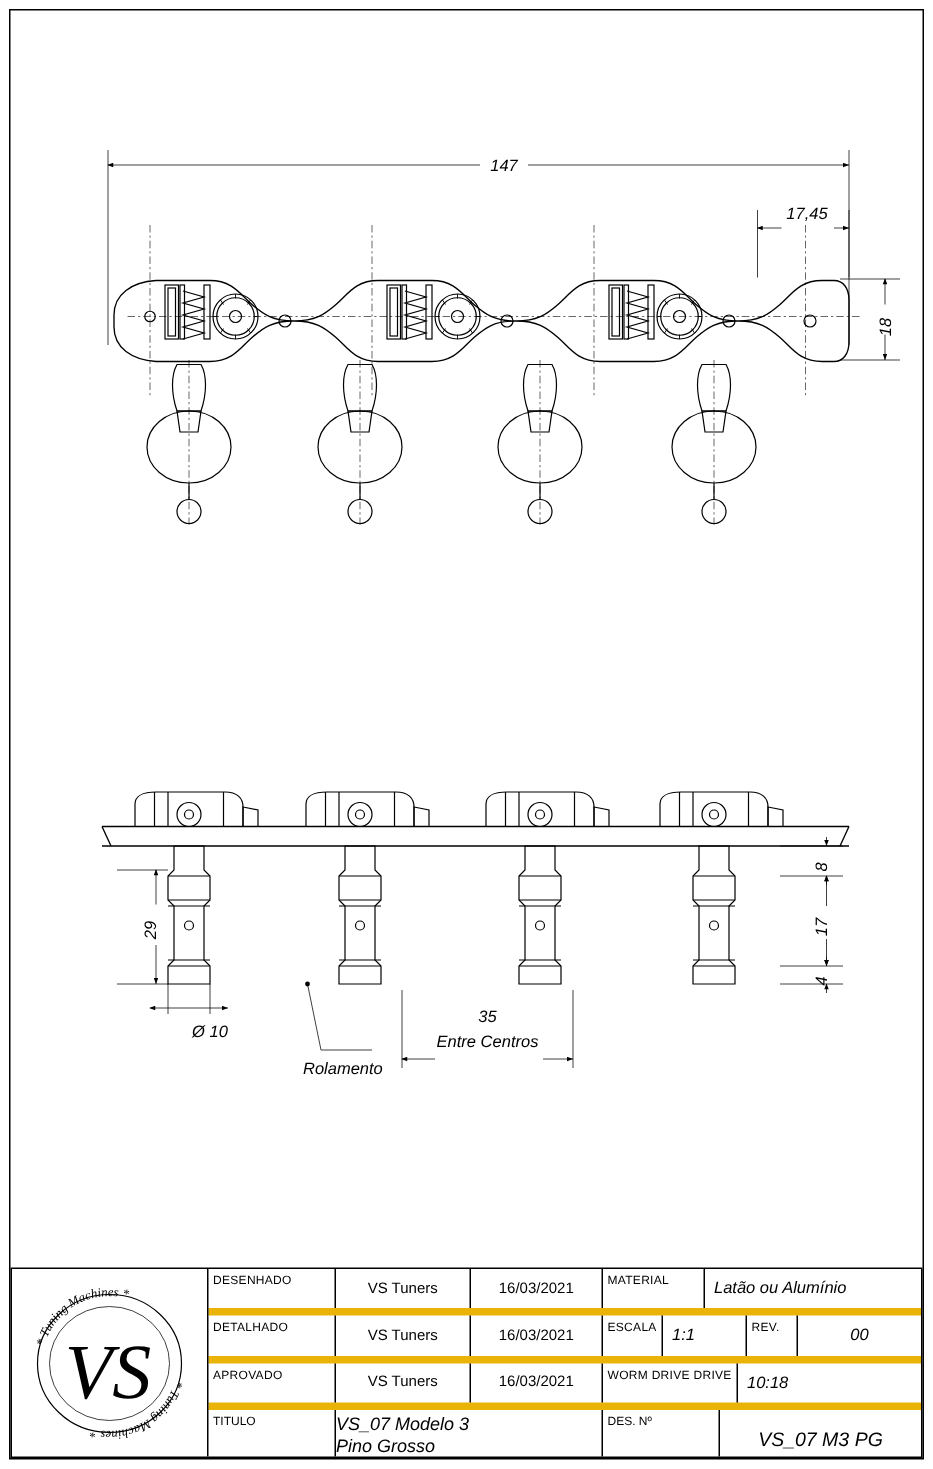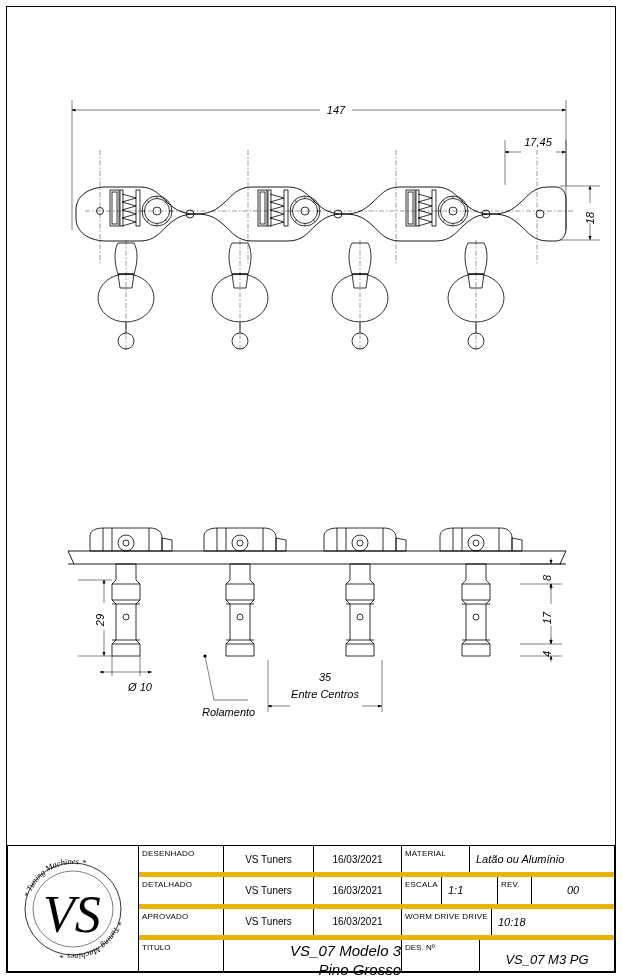--- a/index.html
+++ b/index.html
@@ -132,23 +132,23 @@
     width: 85px;
     border-right: 1px solid #000;
     box-sizing: border-box;
     font-size: 8px;
     padding: 3px 18px 0 3px;
   }
   .titulo-val {
     width: 178px;
     border-right: 1px solid #000;
     box-sizing: border-box;
-    font-size: 15px;
+    font-size: 12px;
     font-style: italic;
-    text-align: right;
+    text-align: left;
     line-height: 1.25;
     padding-top: 2px;
   }
   .desno-lbl {
     width: 78px;
     border-right: 1px solid #000;
     box-sizing: border-box;
     font-size: 8px;
     padding: 3px 2px 0 3px;
   }

